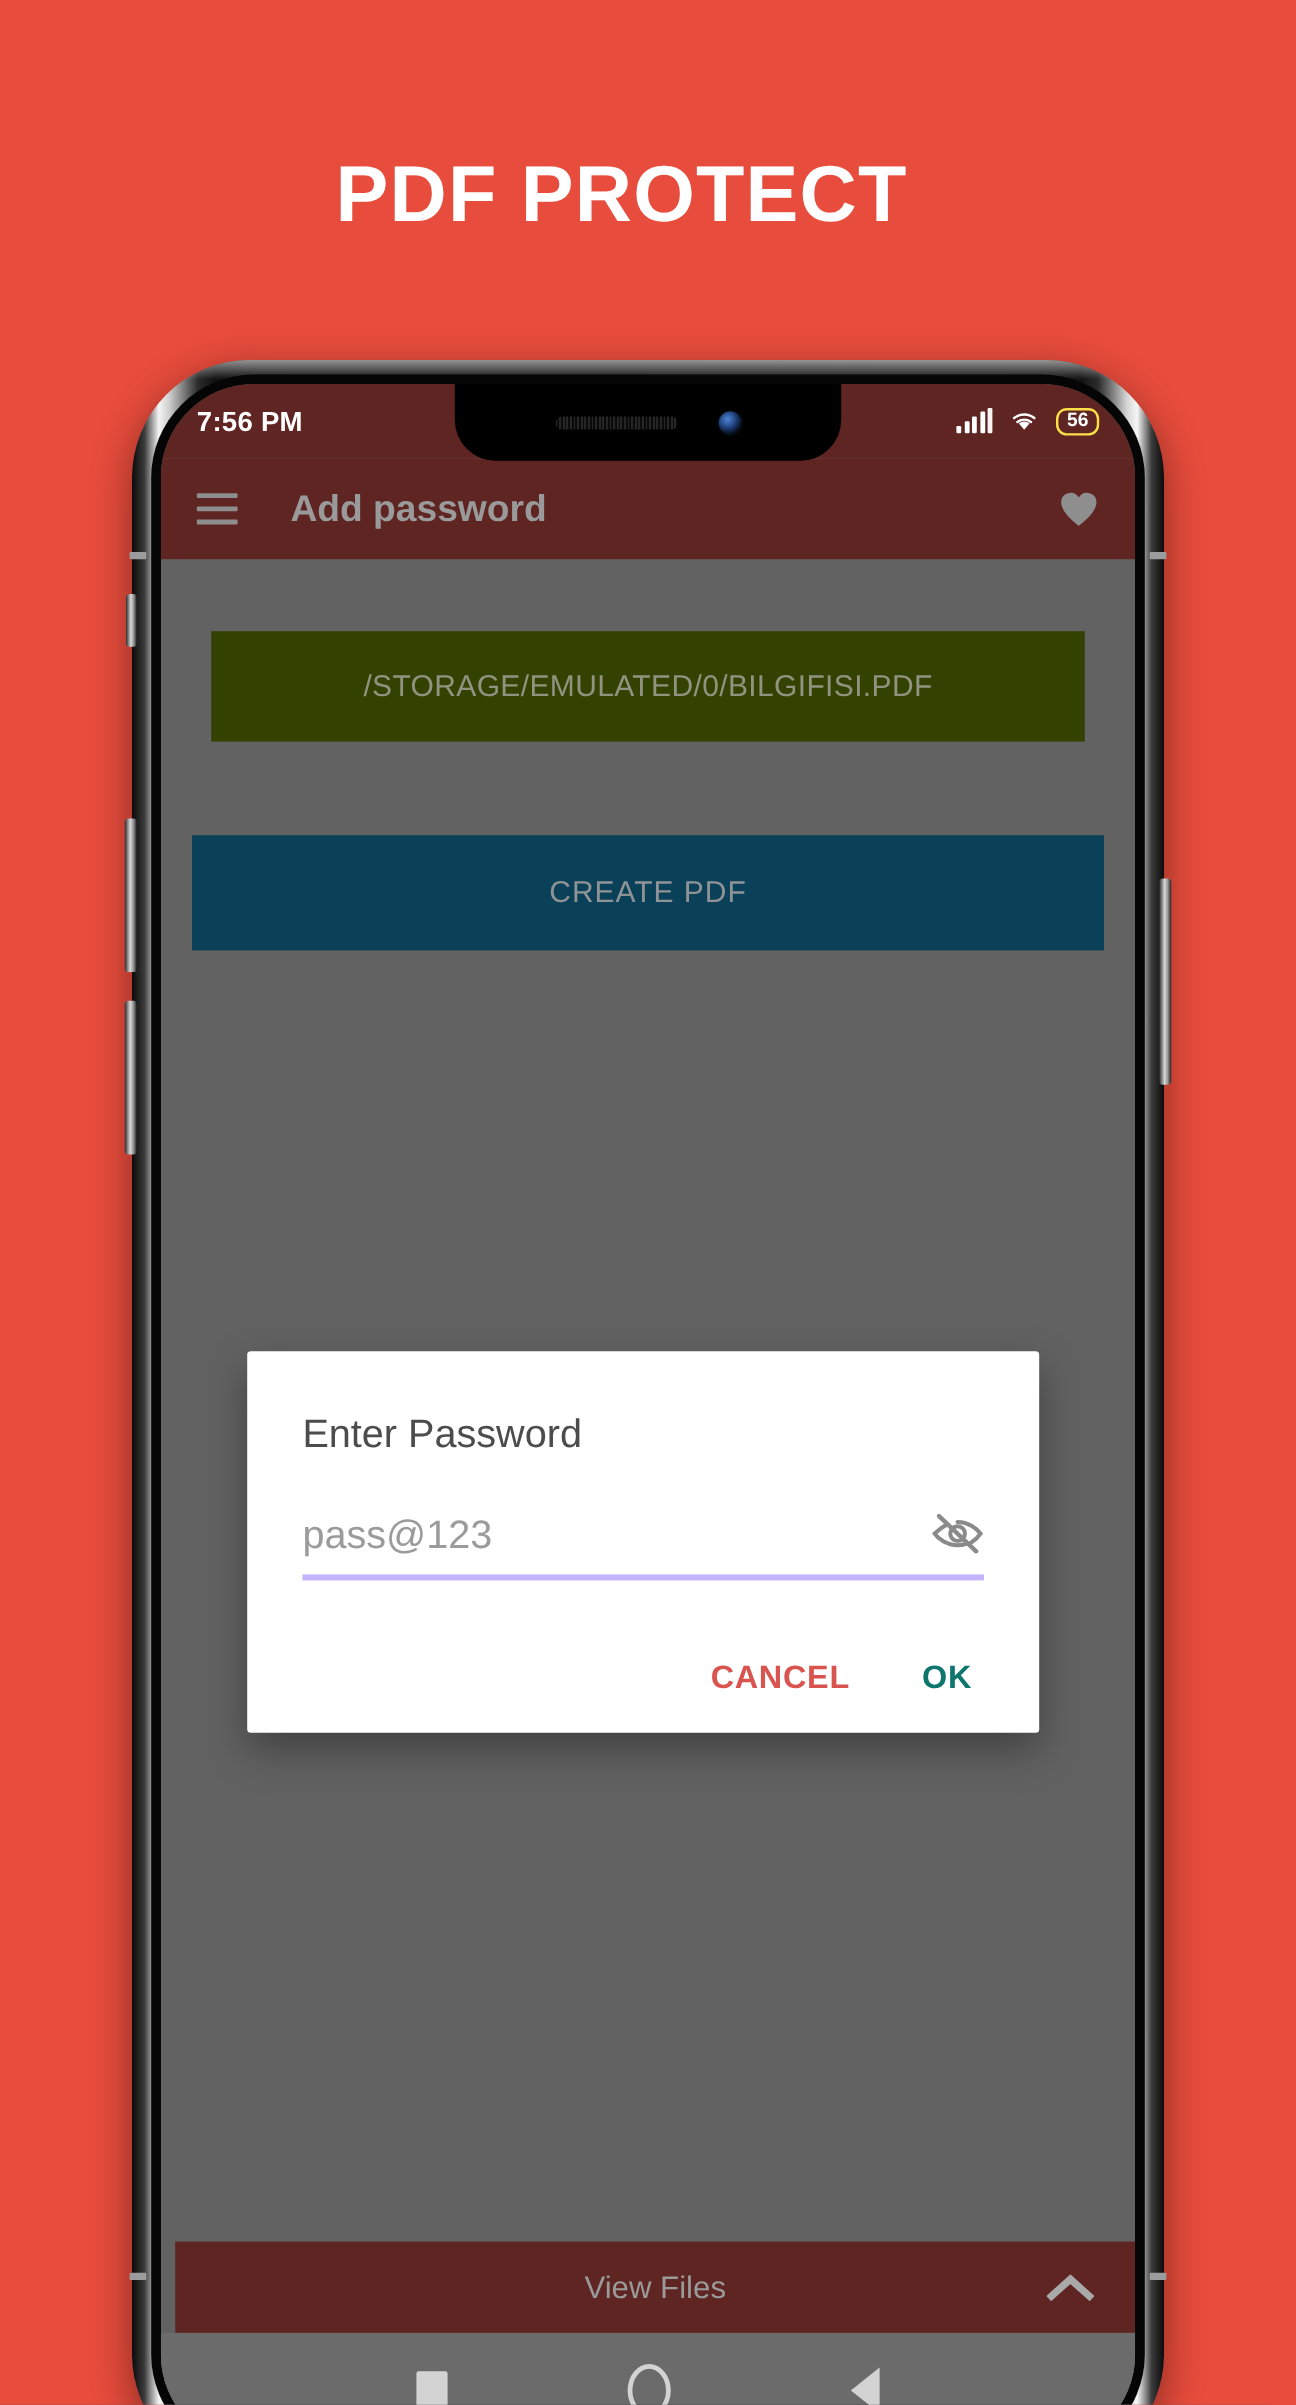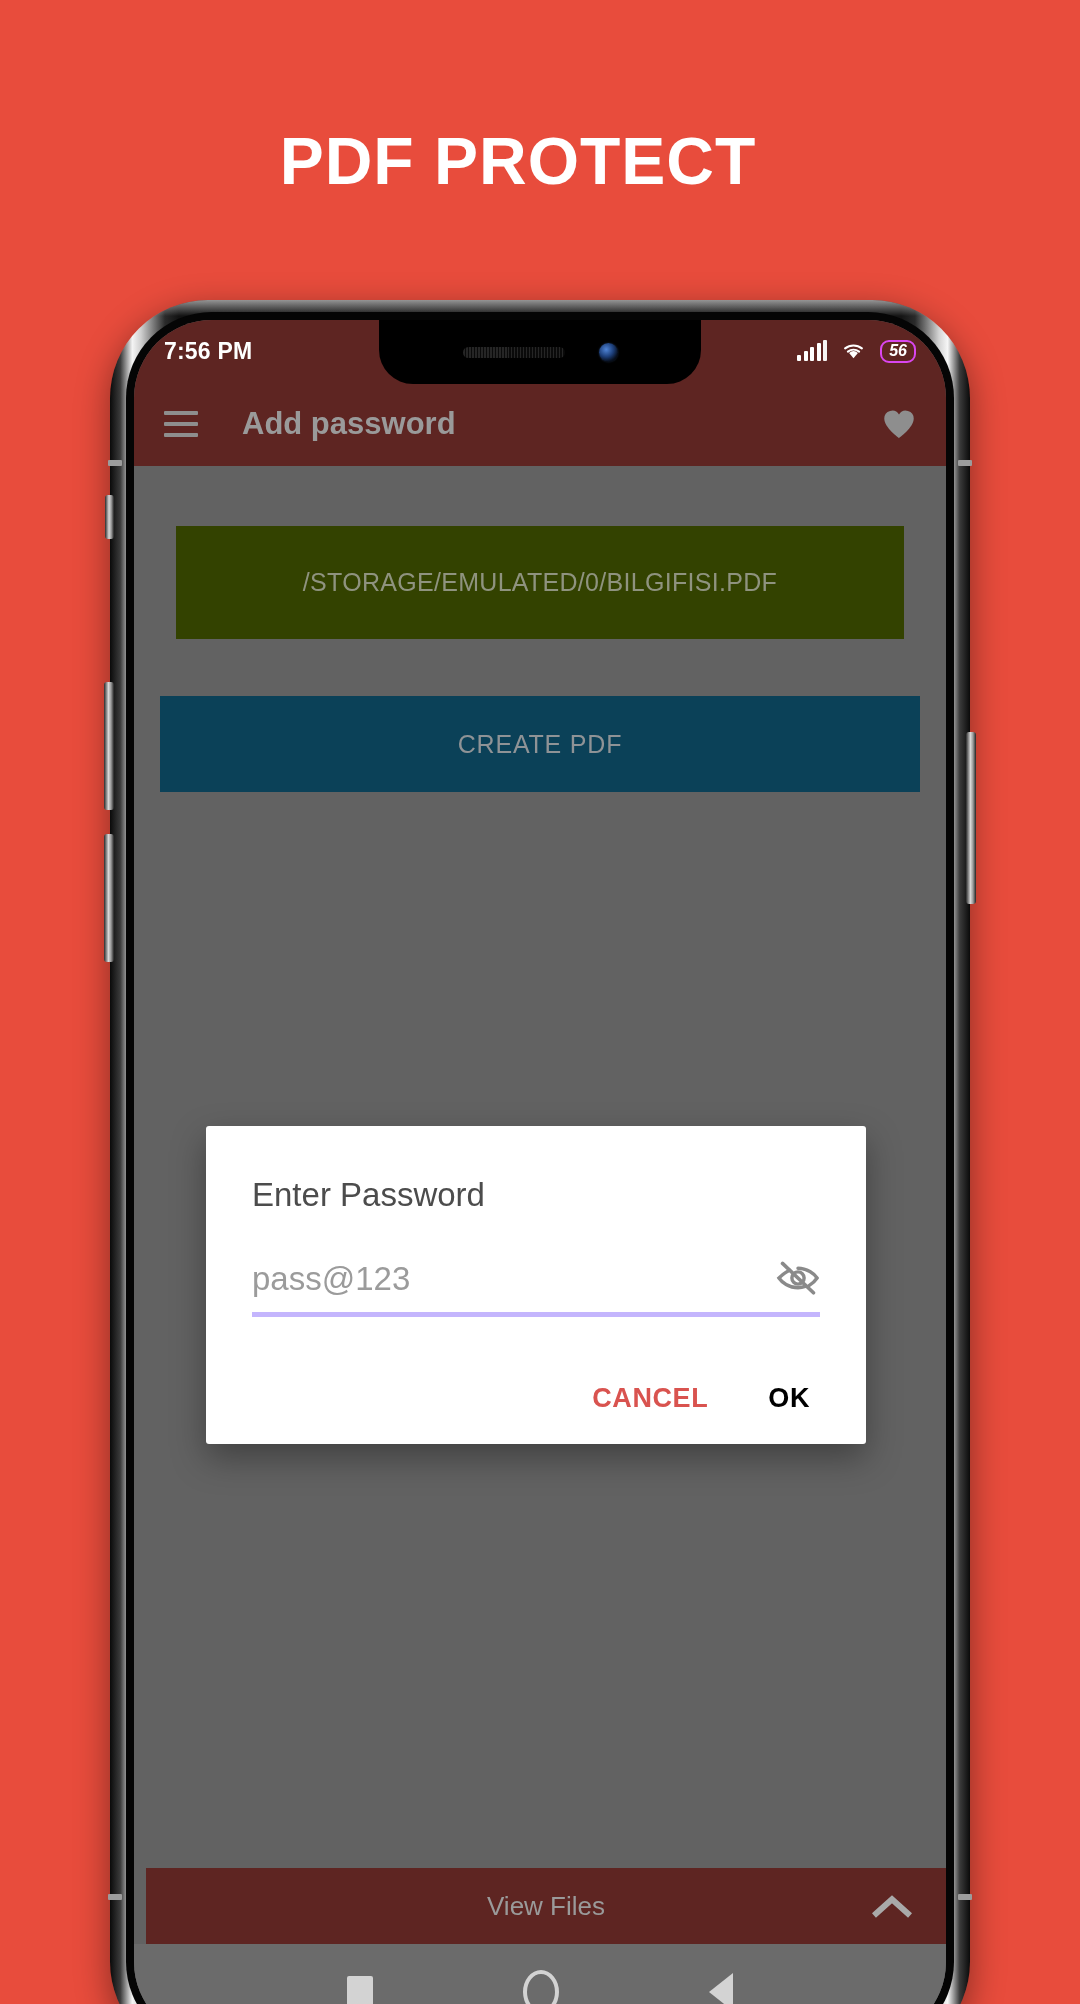--- a/index.html
+++ b/index.html
@@ -145,28 +145,27 @@
   .sig i { display: block; width: 4px; background: #ffffff; border-radius: 1px; }
   .sig i:nth-child(1) { height: 6px; }
   .sig i:nth-child(2) { height: 10px; }
   .sig i:nth-child(3) { height: 14px; }
   .sig i:nth-child(4) { height: 18px; }
   .sig i:nth-child(5) { height: 21px; opacity: .95; }
 
   .wifi-ic { width: 25px; height: 20px; display: block; }
 
   .battery {
-    border: 2px solid #d946ef;
+    border: 2px solid #fde047;
     border-radius: 9px;
     padding: 1px 7px 2px 7px;
     font-size: 16px;
     font-weight: bold;
     line-height: 1;
     color: #ffffff;
-    font-style: italic;
   }
 
   
   .notch {
     position: absolute;
     top: 0;
     left: 50%;
     transform: translateX(-50%);
     width: 322px;
     height: 64px;
@@ -221,21 +220,21 @@
   .heart-ic { width: 34px; height: 32px; display: block; }
 
   
   .content { position: relative; flex: 1; }
 
   .filepath {
     position: absolute;
     left: 42px;
     top: 60px;
     right: 42px;
-    height: 113px;
+    height: 92px;
     background: #334200;
     display: flex;
     align-items: center;
     justify-content: center;
     color: #8f937f;
     font-size: 25px;
     letter-spacing: .3px;
   }
 
   .create-btn {
@@ -358,21 +357,21 @@
     background: none;
     border: none;
     font-family: "Liberation Sans", sans-serif;
     font-size: 27px;
     font-weight: bold;
     letter-spacing: .6px;
     cursor: pointer;
     padding: 4px 2px;
   }
   .dlg-cancel { color: #d9534f; }
-  .dlg-ok     { color: #000000; text-align: right; }
+  .dlg-ok     { color: #0f766e; text-align: right; }
 </style>
 </head>
 <body>
 
 <div class="headline">PDF PROTECT</div>
 
 <div class="phone">
   <div class="phone-frame"></div>
 
   <div class="frame-seam seam-tl"></div>

